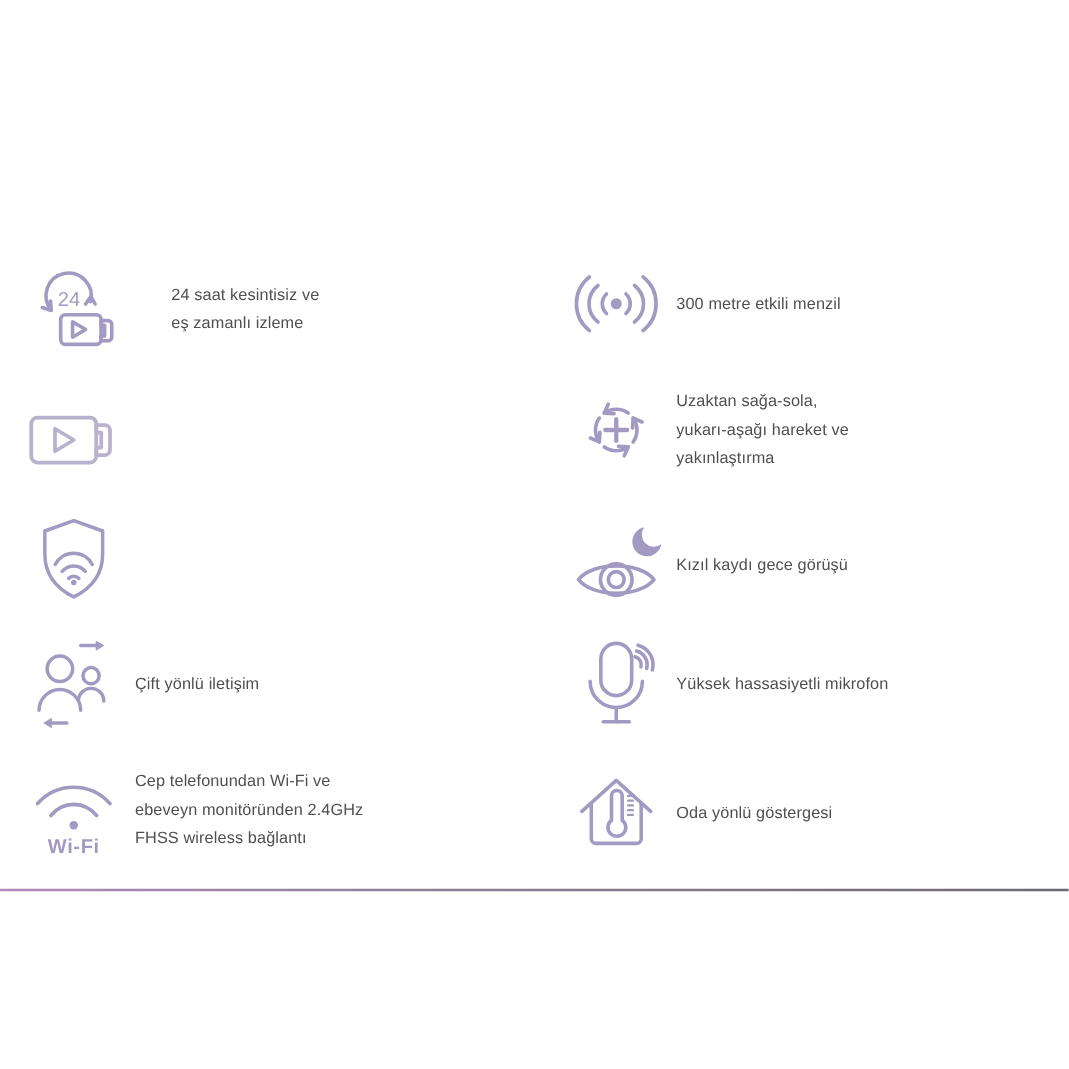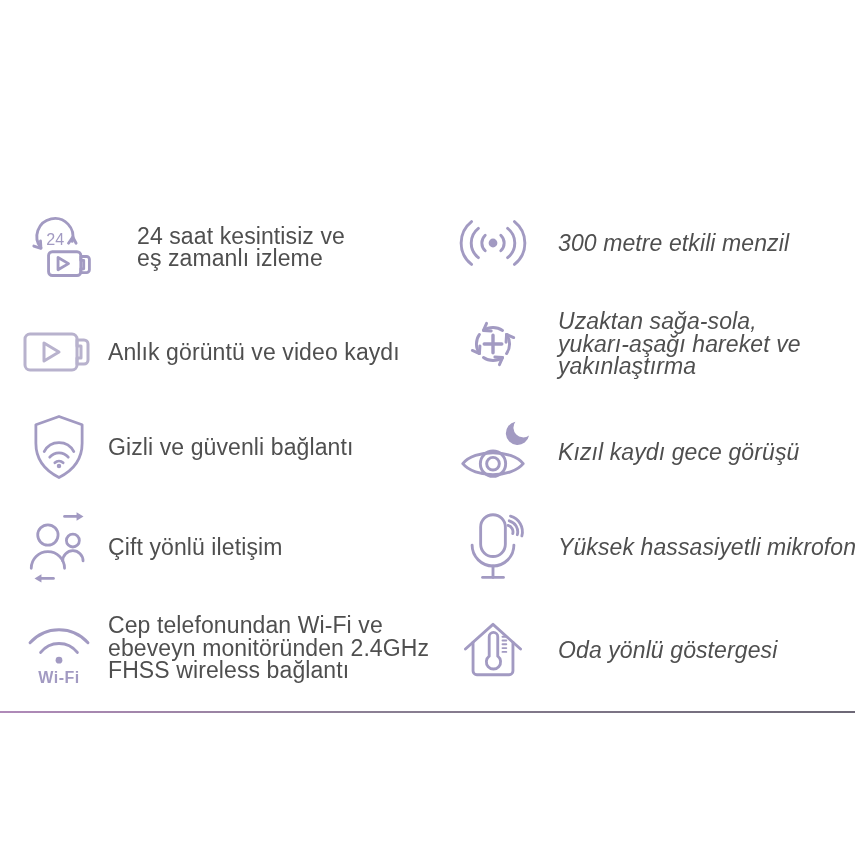--- a/index.html
+++ b/index.html
@@ -10,25 +10,25 @@
   }
   .feature{
     position:absolute;display:flex;align-items:center;height:100px;width:420px;
   }
   .icon-box{
     width:86px;height:100px;flex:0 0 86px;
     display:flex;flex-direction:column;align-items:center;justify-content:center;
   }
   .label{
     color:var(--text,#4f4f4f);
-    font-size:23px;line-height:22.5px;white-space:pre-line;
+    font-size:13px;line-height:22.5px;white-space:pre-line;
     letter-spacing:0.1px;
   }
   .left-col .label{margin-left:6px;}
-  .right-col .label{margin-left:22px;font-style:italic;}
+  .right-col .label{margin-left:5px;}
   svg{display:block;}
   svg *{vector-effect:none;}
   .stroke{fill:none;stroke:var(--icon,#a29ac2);stroke-width:3;stroke-linecap:round;stroke-linejoin:round;}
   .stroke-light{fill:none;stroke:var(--icon-light,#b8b2cd);stroke-width:3;stroke-linecap:round;stroke-linejoin:round;}
   .fillic{fill:var(--icon,#a29ac2);stroke:none;}
   .icon-num{
     fill:var(--icon,#a29ac2);font-size:17px;font-family:"Liberation Sans",sans-serif;
   }
   .wifi-word{
     margin-top:3px;color:var(--icon,#a29ac2);font-size:16px;font-weight:bold;letter-spacing:0.5px;text-align:right;
@@ -60,34 +60,32 @@
   </div>
 
   <div class="feature left-col" style="left:16px;top:302px;">
     <div class="icon-box">
       <svg width="80" height="62" viewBox="0 0 80 62">
         <rect class="stroke-light" x="6" y="13" width="52" height="36" rx="5"></rect>
         <path class="stroke-light" d="M 25 22 L 25 40 L 40 31 Z"></path>
         <path class="stroke-light" d="M 58 19 h 7 a 4 4 0 0 1 4 4 v 16 a 4 4 0 0 1 -4 4 h -7 v -6 h 4 v -12 h -4 z"></path>
       </svg>
     </div>
-    <div class="label">Anlık görüntü ve video kaydı</div>
   </div>
 
   <div class="feature left-col" style="left:16px;top:397px;">
     <div class="icon-box">
       <svg width="74" height="76" viewBox="0 0 80 82">
         <path class="stroke" d="M 40 8 L 65 17 V 37 C 65 55 54 67 40 74 C 26 67 15 55 15 37 V 17 Z"></path>
         <path class="stroke" d="M 24 46 A 18 18 0 0 1 56 46"></path>
         <path class="stroke" d="M 30 52 A 13 13 0 0 1 50 52"></path>
         <path class="stroke" d="M 35.5 58 A 6.5 6.5 0 0 1 44.5 58"></path>
         <circle class="fillic" cx="40" cy="61.5" r="2.4"></circle>
       </svg>
     </div>
-    <div class="label">Gizli ve güvenli bağlantı</div>
   </div>
 
   <div class="feature left-col" style="left:16px;top:497px;">
     <div class="icon-box">
       <svg width="74" height="86" viewBox="0 0 80 92">
         <path class="stroke" d="M 46 13 H 61"></path>
         <path class="fillic" d="M 59 8.5 L 66.5 13 L 59 17.5 Z"></path>
         <circle class="stroke" cx="28" cy="33" r="11"></circle>
         <path class="stroke" d="M 10 69 A 18 18 0 0 1 46 69"></path>
         <circle class="stroke" cx="55" cy="39" r="7"></circle>

